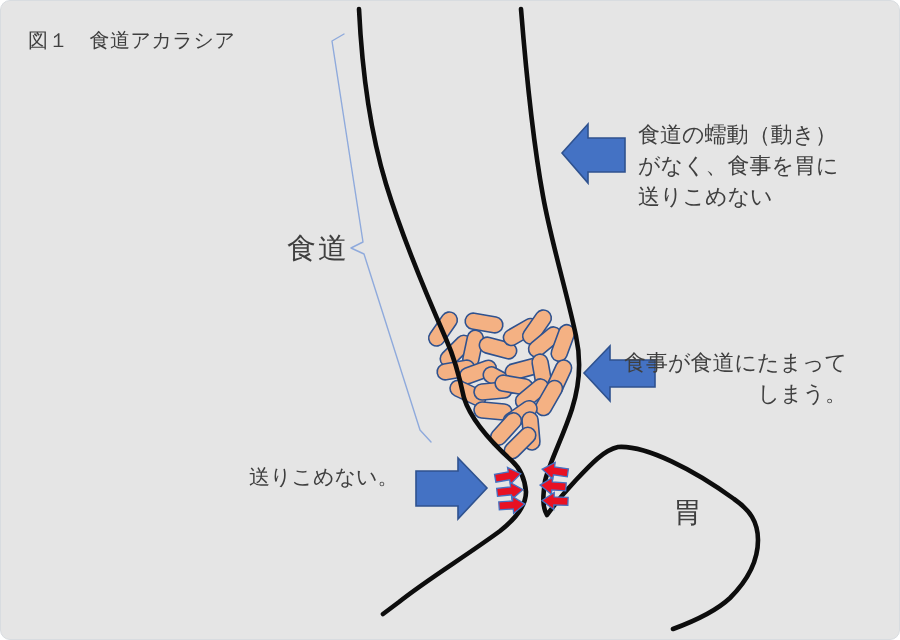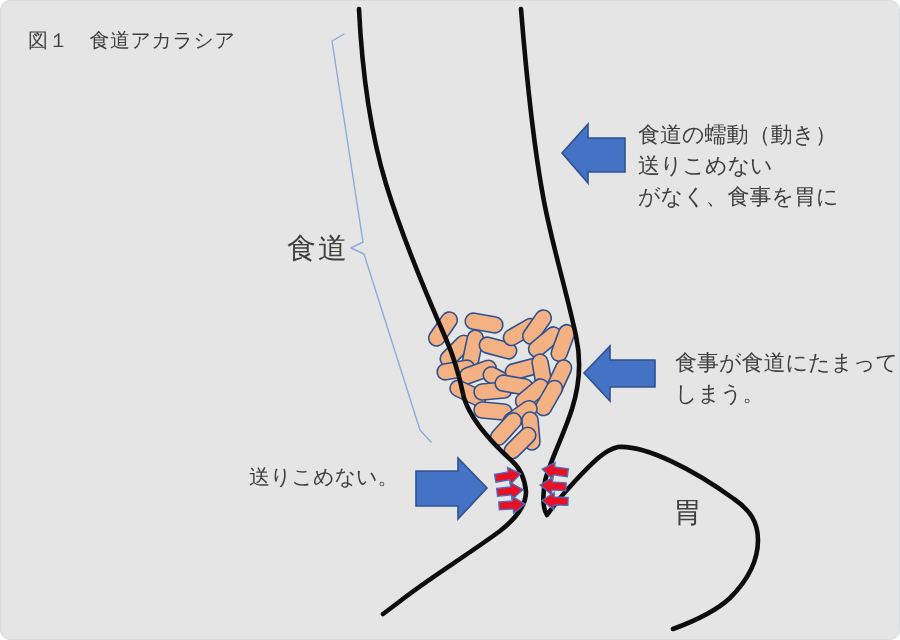--- a/index.html
+++ b/index.html
@@ -19,21 +19,21 @@
     color:var(--text);
   }
   svg{position:absolute;left:0;top:0;}
   .wall{fill:none;stroke:#0D0D0D;stroke-width:4.6;stroke-linecap:round;stroke-linejoin:round;}
   .bracket{fill:none;stroke:#8FAADC;stroke-width:1.4;stroke-linejoin:round;stroke-linecap:round;}
   .blue-arrow{fill:#4472C4;stroke:#2F528F;stroke-width:1.6;}
   .txt{position:absolute;white-space:nowrap;color:var(--text);}
   .txt span{display:block;}
   .title{left:27px;top:26px;font-size:20px;letter-spacing:0.5px;}
   .ann-peristalsis{left:637px;top:118px;font-size:22px;line-height:31px;}
-  .ann-stasis{left:674px;top:346px;font-size:22px;line-height:31px;}
+  .ann-stasis{left:623px;top:346px;font-size:22px;line-height:31px;text-align:right;}
   .ann-sphincter{left:248px;top:461px;font-size:21px;line-height:29px;}
   .label-esophagus{left:286px;top:228px;font-size:29px;letter-spacing:2px;font-family:Liberation Serif, serif;}
   .label-stomach{left:672px;top:492px;font-size:29px;}
 </style>
 </head>
 <body>
 
 <div class="canvas">
 
   <svg id="diagram-svg" width="900" height="640" viewBox="0 0 900 640">
@@ -82,22 +82,22 @@
         <polygon points="-13,-4 1,-4 1,-8.5 13,0 1,8.5 1,4 -13,4" transform="translate(554,470) rotate(8) scale(-1,1)" fill="#E81123" stroke="#4472C4" stroke-width="1.3"></polygon>
         <polygon points="-13,-4 1,-4 1,-8.5 13,0 1,8.5 1,4 -13,4" transform="translate(552,485) rotate(4) scale(-1,1)" fill="#E81123" stroke="#4472C4" stroke-width="1.3"></polygon>
         <polygon points="-13,-4 1,-4 1,-8.5 13,0 1,8.5 1,4 -13,4" transform="translate(554,500) rotate(2) scale(-1,1)" fill="#E81123" stroke="#4472C4" stroke-width="1.3"></polygon>
       </g>
   </svg>
 
   <div class="txt title">図１　食道アカラシア</div>
 
   <div class="txt ann-peristalsis">
     <span>食道の蠕動（動き）</span>
+    <span>がなく、食事を胃に</span>
     <span>送りこめない</span>
-    <span>がなく、食事を胃に</span>
   </div>
 
   <div class="txt ann-stasis">
     <span>食事が食道にたまって</span>
     <span>しまう。</span>
   </div>
 
   <div class="txt ann-sphincter">
     <span>送りこめない。</span>
   </div>

